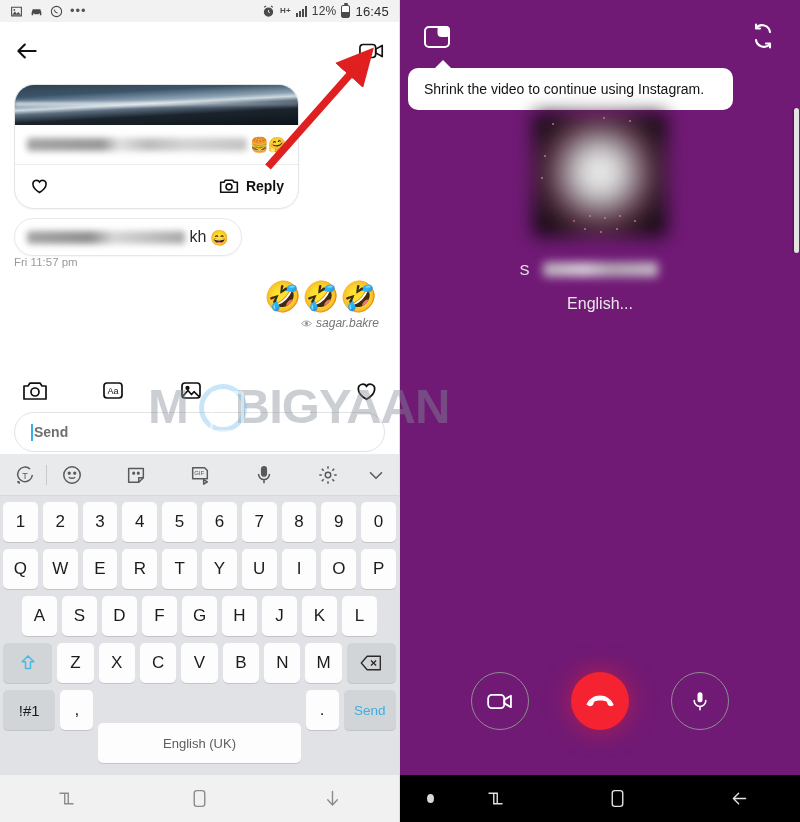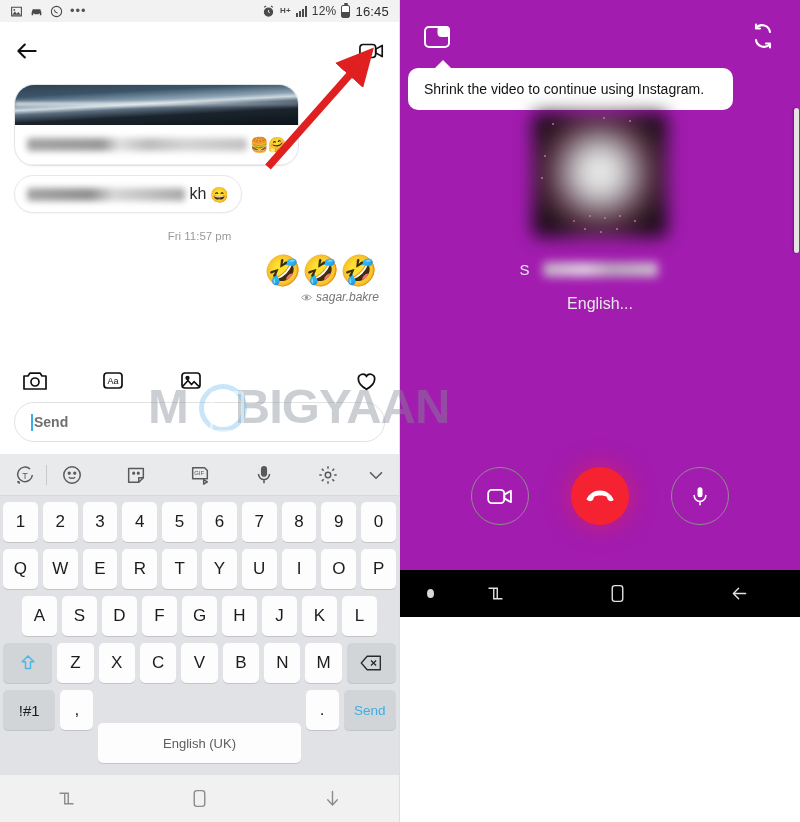--- a/index.html
+++ b/index.html
@@ -102,34 +102,34 @@
     box-shadow:0 1px 2px rgba(0,0,0,.04);
   }
   .msg-blur {
     flex:1; height:13px; border-radius:3px;
     background:linear-gradient(90deg,#a5a5a5 0%,#8f8f8f 40%,#d6d6d6 55%,#a8a8a8 100%);
     filter:blur(3.2px);
   }
   .msg-tail { font-size:16px; color:#2b2b2b; }
   .msg-emoji { font-size:15px; line-height:1; }
 
-  .timestamp { text-align:center; font-size:11.5px; color:#9a9a9a; margin-top:17px; }
+  .timestamp { text-align:left; font-size:11.5px; color:#9a9a9a; margin-top:0; }
 
   .emoji-reply { text-align:right; margin-top:14px; padding-right:6px; }
   .emoji-reply .big { font-size:30px; letter-spacing:1px; line-height:1; }
   .seen-row {
     display:flex; align-items:center; justify-content:flex-end; gap:4px;
     margin-top:4px; padding-right:6px;
   }
   .seen-ico { width:11px; height:9px; color:#8c8c8c; }
   .seen-ico svg{display:block;width:100%;height:100%;}
   .seen-name { font-size:12px; color:#767676;font-style:italic; }
 
   
-  .composer { flex-shrink:0; background:#fff; padding:0 14px 12px; position:relative; z-index:2;}
+  .composer { flex-shrink:0; background:#fff; padding:0 14px 2px; position:relative; z-index:2;}
   .composer-icons { display:flex; align-items:center; height:44px; }
   .ci { width:26px; height:23px; color:#111; }
   .ci svg { display:block; width:100%; height:100%; }
   .ci-cam { margin-left:8px; }
   .ci-aa { margin-left:52px; }
   .ci-img { margin-left:52px; }
   .ci-heart { margin-left:auto; margin-right:6px; width:25px; height:25px; }
   .input-row {
     height:40px; border:1px solid #e2e2e2; border-radius:21px;
     display:flex; align-items:center; padding:0 16px; background:#fff;
@@ -168,21 +168,21 @@
 
   .navbar-light {
     height:47px; background:#f1f1f1; display:flex; align-items:center;
     justify-content:space-around; flex-shrink:0;
   }
   .nav-ico { width:21px; height:21px; color:#8b8b8b; }
   .nav-ico svg { display:block; width:100%; height:100%; }
 
   
   .panel-right {
-    width:400px; height:617px; background:#a21caf;
+    width:400px; height:822px; background:#701a75;
     position:relative; display:flex; flex-direction:column; overflow:hidden;
   }
   .call-top { height:78px; display:flex; align-items:flex-start; padding:22px 22px 0; flex-shrink:0; }
   .pip-ico { width:30px; height:30px; color:#fff; }
   .pip-ico svg { display:block; width:100%; height:100%; }
   .flip-ico { width:30px; height:28px; color:#fff; margin-left:auto; }
   .flip-ico svg { display:block; width:100%; height:100%; }
 
   .tooltip {
     position:absolute; left:8px; top:68px; width:325px; background:#fff;
@@ -325,20 +325,36 @@
       </span>
     </div>
 
     <div class="thread">
 
       <div class="post-card">
         <div class="post-img"></div>
         <div class="post-text-row">
           <span class="blurred-text"></span>
           <span class="post-emoji">🍔🤗</span>
+        </div>
+        <div class="post-actions">
+          <span class="heart-ico">
+            <svg viewBox="0 0 24 24" fill="none" stroke="currentColor" stroke-width="1.8">
+                <path d="M12 20s-7.5-4.7-7.5-9.4A4.1 4.1 0 0 1 12 8a4.1 4.1 0 0 1 7.5 2.6C19.5 15.3 12 20 12 20z"></path>
+              </svg>
+          </span>
+          <span class="reply-grp">
+            <span class="cam-ico">
+              <svg viewBox="0 0 24 21" fill="none" stroke="currentColor" stroke-width="1.9" stroke-linejoin="round">
+                  <path d="M2 6h4l1.6-2.5h8.8L18 6h4v12H2z"></path>
+                  <circle cx="12" cy="11.5" r="3.6"></circle>
+                </svg>
+            </span>
+            <span class="reply-lbl">Reply</span>
+          </span>
         </div>
       </div>
 
       <div class="msg-bubble">
         <span class="msg-blur"></span>
         <span class="msg-tail">kh</span>
         <span class="msg-emoji">😄</span>
       </div>
 
       <div class="timestamp">Fri 11:57 pm</div>

